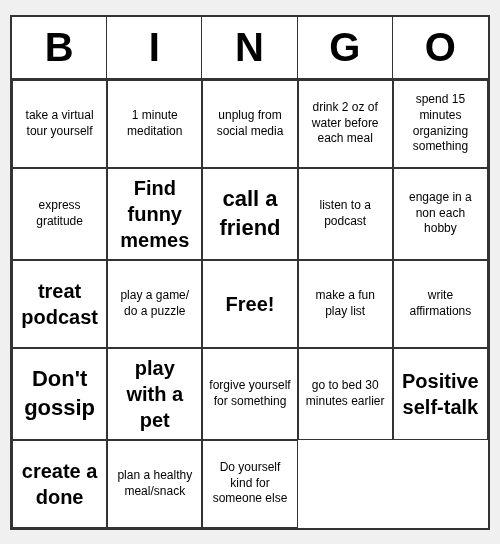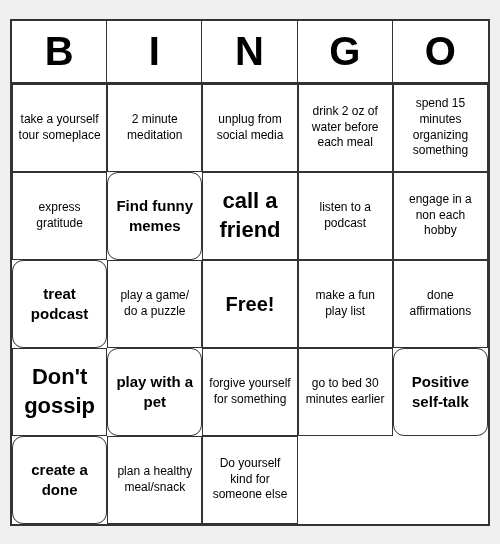--- a/index.html
+++ b/index.html
@@ -46,52 +46,51 @@
     }
     .bingo-cell.free {
       font-size: 20px;
       font-weight: bold;
     }
     .bingo-cell.large-text {
       font-size: 22px;
       font-weight: bold;
     }
     .bingo-cell.medium-text {
-      font-size: 15px;
+      font-size: 20px;
       font-weight: bold;
-      border-radius: 11px;
     }
   </style>
 </head>
 <body>
 
 <div class="bingo-card">
   <div class="bingo-header">
   <div class="bingo-letter">B</div>
       <div class="bingo-letter">I</div>
       <div class="bingo-letter">N</div>
       <div class="bingo-letter">G</div>
       <div class="bingo-letter">O</div>
     </div>
   <div class="bingo-grid">
-  <div class="bingo-cell">take a yourself tour someplace</div>
-      <div class="bingo-cell">2 minute meditation</div>
+  <div class="bingo-cell">take a virtual tour yourself</div>
+      <div class="bingo-cell">1 minute meditation</div>
       <div class="bingo-cell">unplug from social media</div>
       <div class="bingo-cell">drink 2 oz of water before each meal</div>
       <div class="bingo-cell">spend 15 minutes organizing something</div>
       <div class="bingo-cell">express gratitude</div>
       <div class="bingo-cell medium-text">Find funny memes</div>
       <div class="bingo-cell large-text">call a friend</div>
       <div class="bingo-cell">listen to a podcast</div>
       <div class="bingo-cell">engage in a non each hobby</div>
       <div class="bingo-cell medium-text">treat podcast</div>
       <div class="bingo-cell">play a game/ do a puzzle</div>
       <div class="bingo-cell free">Free!</div>
       <div class="bingo-cell">make a fun play list</div>
-      <div class="bingo-cell">done affirmations</div>
+      <div class="bingo-cell">write affirmations</div>
       <div class="bingo-cell large-text">Don't gossip</div>
       <div class="bingo-cell medium-text">play with a pet</div>
       <div class="bingo-cell">forgive yourself for something</div>
       <div class="bingo-cell">go to bed 30 minutes earlier</div>
       <div class="bingo-cell medium-text">Positive self-talk</div>
       <div class="bingo-cell medium-text">create a done</div>
       <div class="bingo-cell">plan a healthy meal/snack</div>
       <div class="bingo-cell">Do yourself kind for someone else</div>
     </div>
 </div>

